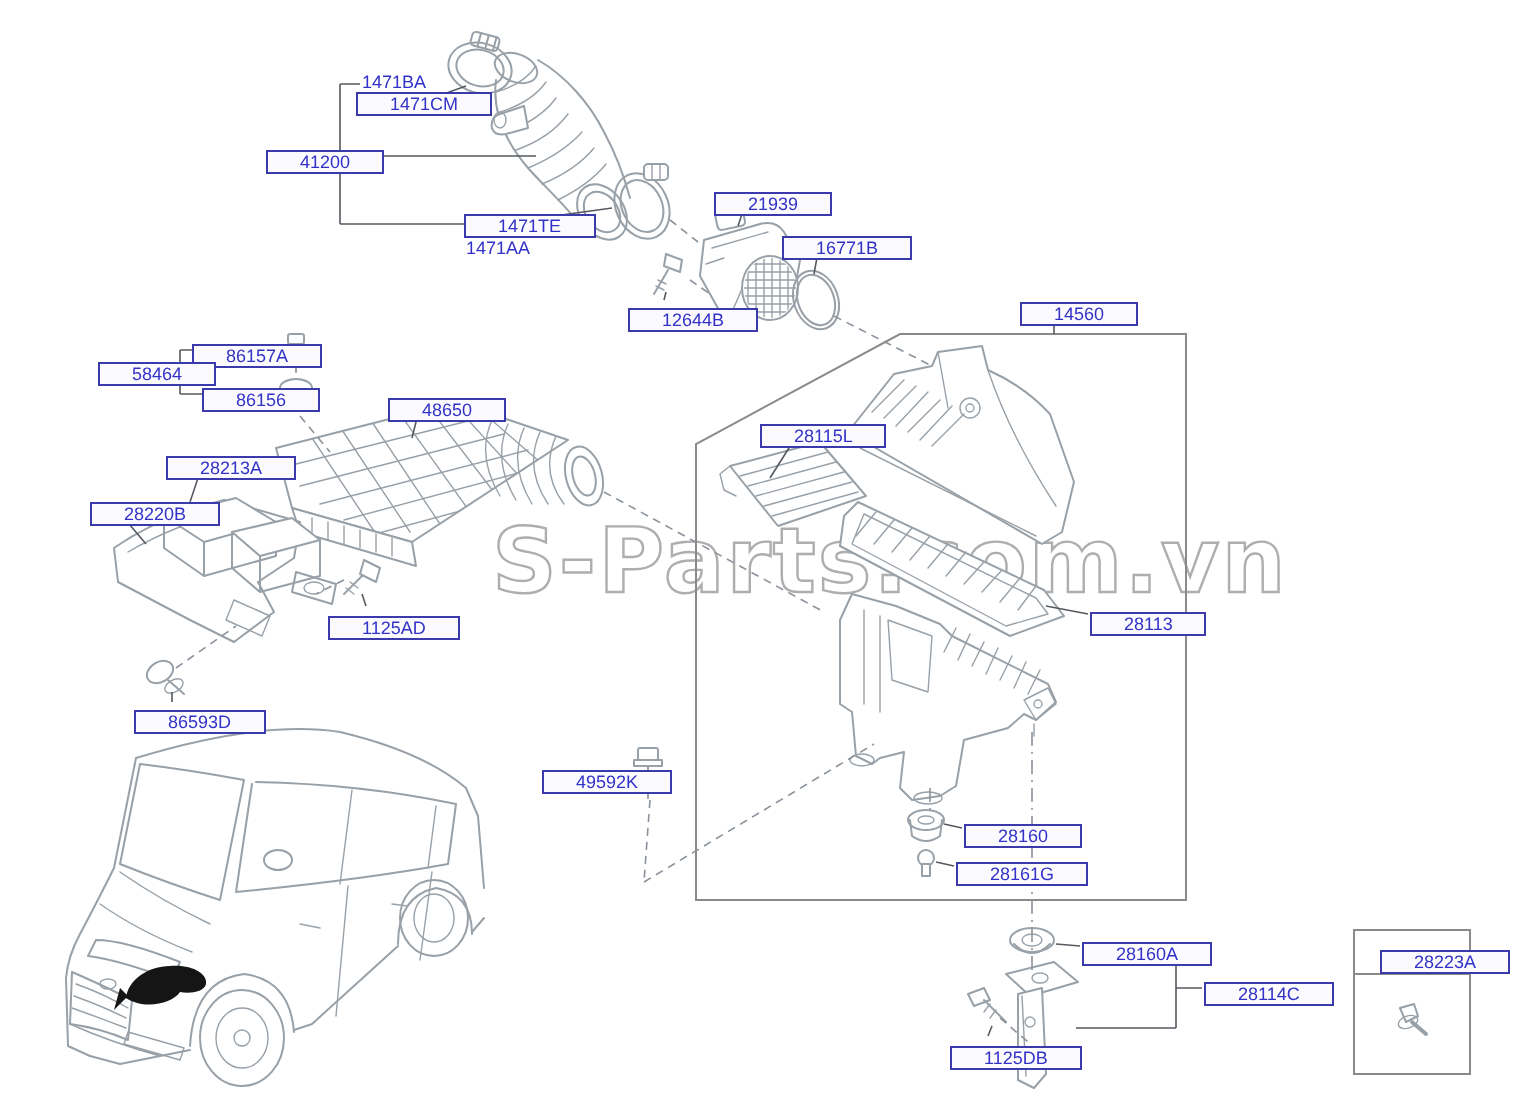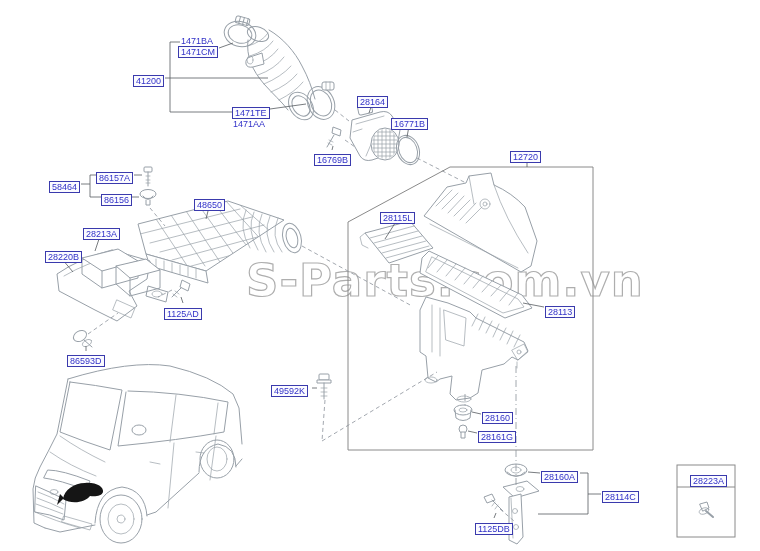--- a/index.html
+++ b/index.html
@@ -3,21 +3,21 @@
 <meta charset="utf-8">
 <style>
   html,body{margin:0;padding:0;background:#fff;}
   .stage{position:relative;width:760px;height:551px;background:#fff;overflow:hidden;
          font-family:"Liberation Sans",sans-serif;}
   .stage svg{position:absolute;left:0;top:0;}
   .labels-layer{position:absolute;left:0;top:4px;width:100%;height:100%;}
   .lbl{position:absolute;font-size:9px;line-height:10px;letter-spacing:0;
        color:var(--label-text,#3232c8);white-space:nowrap;}
   .lbl.boxed{border:1px solid var(--label-border,#3a3aad);
-             background:var(--label-bg,#fbfbff);padding:0 2px;}
+             background:var(--label-bg,#fbfbff);padding:0 16px;}
   .art{stroke:var(--line-art,#98a0a8);fill:none;stroke-width:1;stroke-linejoin:round;stroke-linecap:round;}
   .artf{stroke:var(--line-art,#98a0a8);fill:#ffffff;stroke-width:1;stroke-linejoin:round;}
   .thin{stroke-width:.7;}
   .leader{stroke:var(--dark-line,#555a60);stroke-width:.8;fill:none;}
   .dash{stroke:#8b929b;stroke-width:.8;fill:none;stroke-dasharray:4 3;}
   .dashdot{stroke:#8b929b;stroke-width:.8;fill:none;stroke-dasharray:7 3 1 3;}
   .frame{stroke:var(--frame,#8a8a8a);fill:none;stroke-width:1;}
   .wm{font-family:"DejaVu Sans",sans-serif;font-weight:bold;font-size:45px;
       fill:none;stroke:var(--watermark,#9a9a9a);stroke-width:1.2;opacity:.8;letter-spacing:1px;}
   .blk{fill:#151515;stroke:none;}
@@ -279,24 +279,24 @@
     <path class="dash" d="M500,509 L514,521"></path>
   </g>
 </svg>
 
 <div class="labels-layer">
   <div class="lbl plain" style="left:181px;top:32px">1471BA</div>
   <div class="lbl boxed" style="left:178px;top:42px">1471CM</div>
   <div class="lbl boxed" style="left:133px;top:71px">41200</div>
   <div class="lbl boxed" style="left:232px;top:103px">1471TE</div>
   <div class="lbl plain" style="left:233px;top:115px">1471AA</div>
-  <div class="lbl boxed" style="left:357px;top:92px">28164</div>
+  <div class="lbl boxed" style="left:357px;top:92px">21939</div>
   <div class="lbl boxed" style="left:391px;top:114px">16771B</div>
-  <div class="lbl boxed" style="left:314px;top:150px">16769B</div>
-  <div class="lbl boxed" style="left:510px;top:147px">12720</div>
+  <div class="lbl boxed" style="left:314px;top:150px">12644B</div>
+  <div class="lbl boxed" style="left:510px;top:147px">14560</div>
   <div class="lbl boxed" style="left:96px;top:168px">86157A</div>
   <div class="lbl boxed" style="left:49px;top:177px">58464</div>
   <div class="lbl boxed" style="left:101px;top:190px">86156</div>
   <div class="lbl boxed" style="left:194px;top:195px">48650</div>
   <div class="lbl boxed" style="left:83px;top:224px">28213A</div>
   <div class="lbl boxed" style="left:45px;top:247px">28220B</div>
   <div class="lbl boxed" style="left:380px;top:208px">28115L</div>
   <div class="lbl boxed" style="left:545px;top:302px">28113</div>
   <div class="lbl boxed" style="left:164px;top:304px">1125AD</div>
   <div class="lbl boxed" style="left:67px;top:351px">86593D</div>

